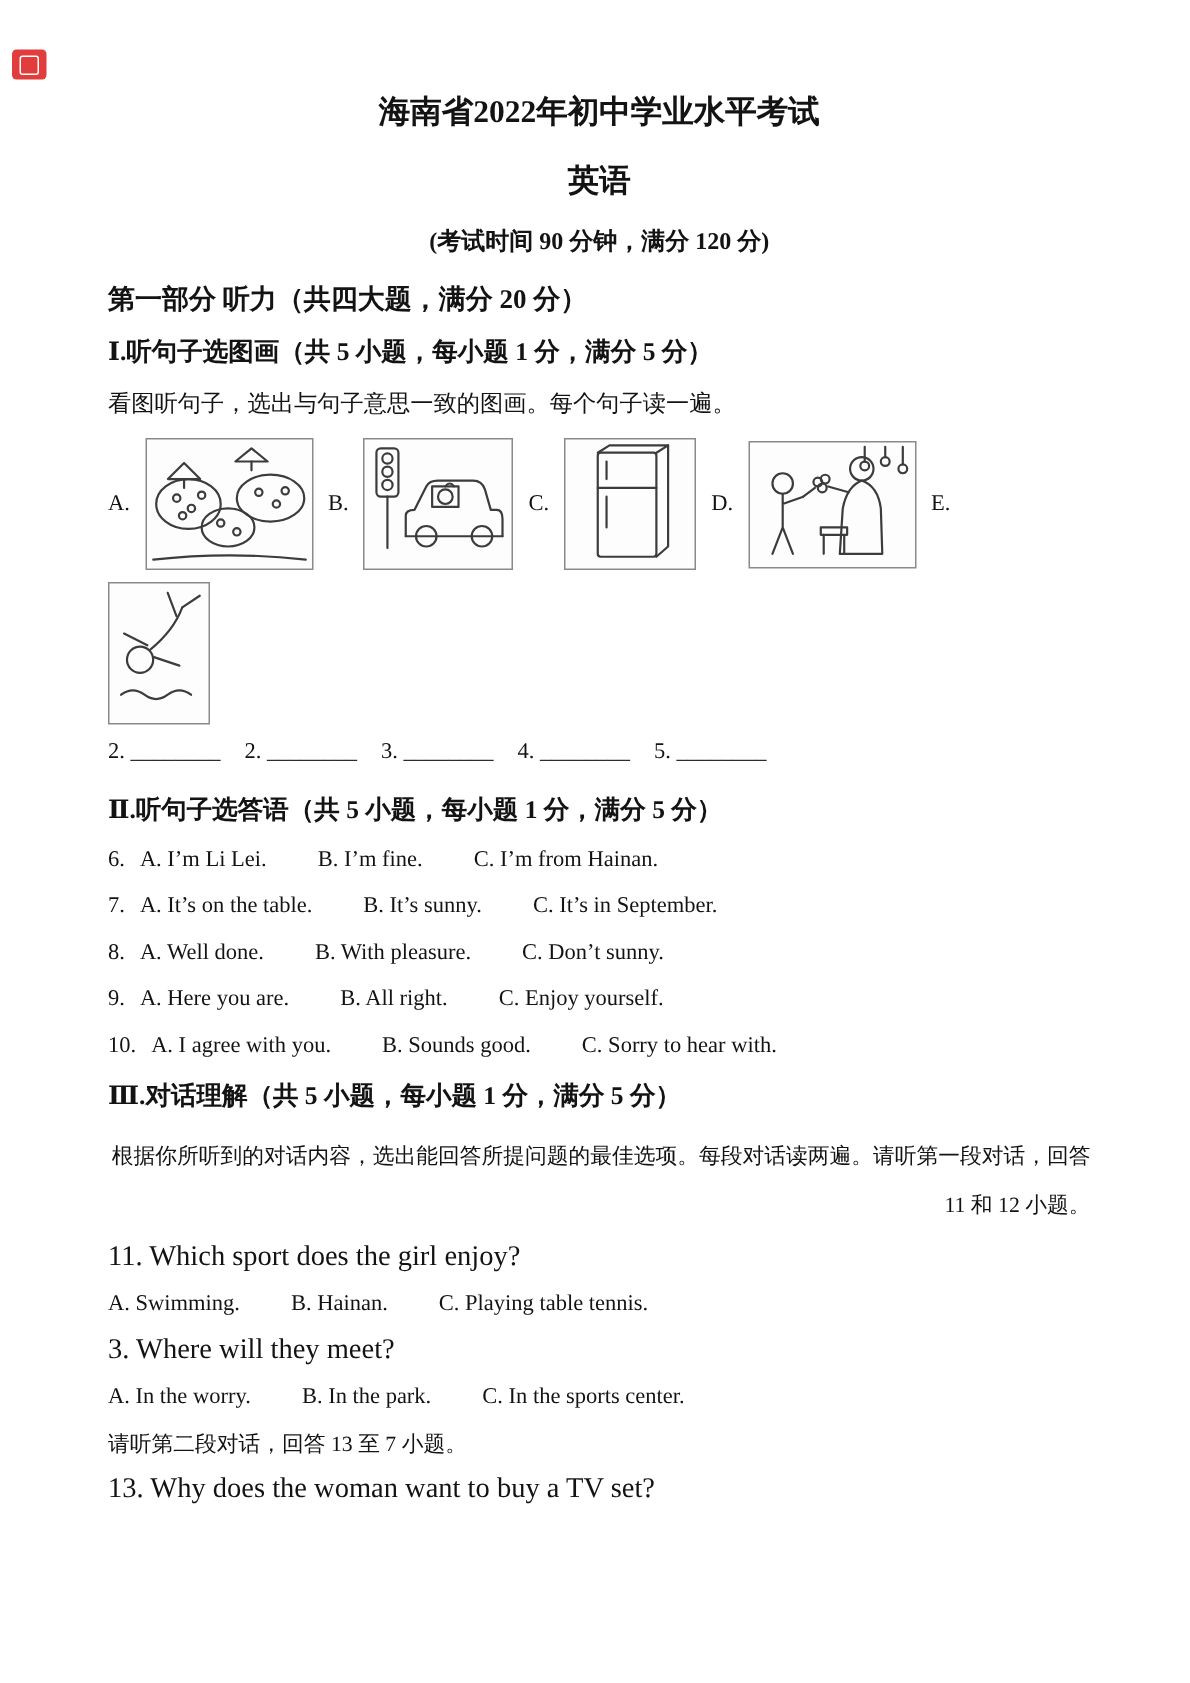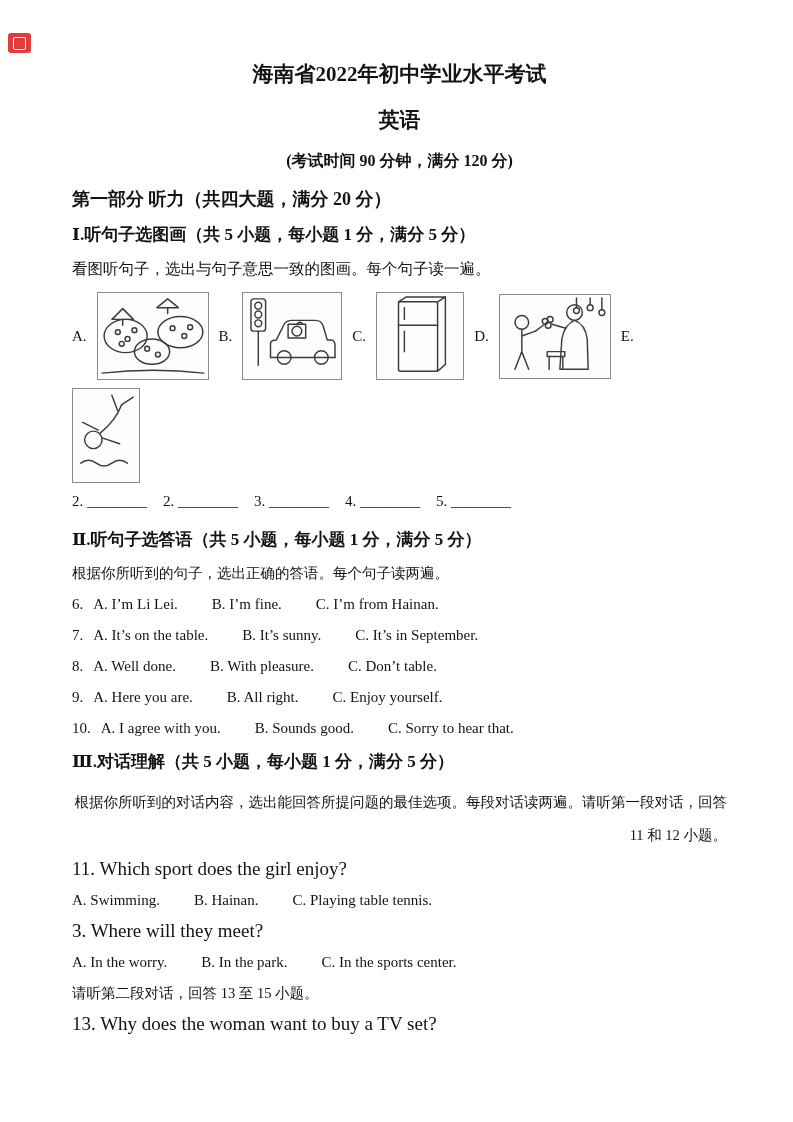--- a/index.html
+++ b/index.html
@@ -158,66 +158,65 @@
 
   <div class="blanks">
     <span>2. ________</span>
     <span>2. ________</span>
     <span>3. ________</span>
     <span>4. ________</span>
     <span>5. ________</span>
   </div>
 
   <p class="sec-heading">Ⅱ.听句子选答语（共 5 小题，每小题 1 分，满分 5 分）</p>
-  <p class="instr">根据你所听到的句子，选出正确的答语。每个句子读两遍。</p>
 
   <p class="qrow">
     <span class="qnum">6.</span>
     <span class="opt">A. I’m Li Lei.</span>
     <span class="opt">B. I’m fine.</span>
     <span class="opt">C. I’m from Hainan.</span>
   </p>
   <p class="qrow">
     <span class="qnum">7.</span>
     <span class="opt">A. It’s on the table.</span>
     <span class="opt">B. It’s sunny.</span>
     <span class="opt">C. It’s in September.</span>
   </p>
   <p class="qrow">
     <span class="qnum">8.</span>
     <span class="opt">A. Well done.</span>
     <span class="opt">B. With pleasure.</span>
-    <span class="opt">C. Don’t table.</span>
+    <span class="opt">C. Don’t sunny.</span>
   </p>
   <p class="qrow">
     <span class="qnum">9.</span>
     <span class="opt">A. Here you are.</span>
     <span class="opt">B. All right.</span>
     <span class="opt">C. Enjoy yourself.</span>
   </p>
   <p class="qrow">
     <span class="qnum">10.</span>
     <span class="opt">A. I agree with you.</span>
     <span class="opt">B. Sounds good.</span>
-    <span class="opt">C. Sorry to hear that.</span>
+    <span class="opt">C. Sorry to hear with.</span>
   </p>
 
   <p class="sec-heading">Ⅲ.对话理解（共 5 小题，每小题 1 分，满分 5 分）</p>
   <p class="instr-wide">根据你所听到的对话内容，选出能回答所提问题的最佳选项。每段对话读两遍。请听第一段对话，回答 11 和 12 小题。</p>
 
   <p class="question">11. Which sport does the girl enjoy?</p>
   <p class="qrow">
     <span class="opt">A. Swimming.</span>
     <span class="opt">B. Hainan.</span>
     <span class="opt">C. Playing table tennis.</span>
   </p>
 
   <p class="question">3. Where will they meet?</p>
   <p class="qrow">
     <span class="opt">A. In the worry.</span>
     <span class="opt">B. In the park.</span>
     <span class="opt">C. In the sports center.</span>
   </p>
 
-  <p class="instr">请听第二段对话，回答 13 至 15 小题。</p>
+  <p class="instr">请听第二段对话，回答 13 至 7 小题。</p>
   <p class="question">13. Why does the woman want to buy a TV set?</p>
 
 </div>
 
 </body></html>

